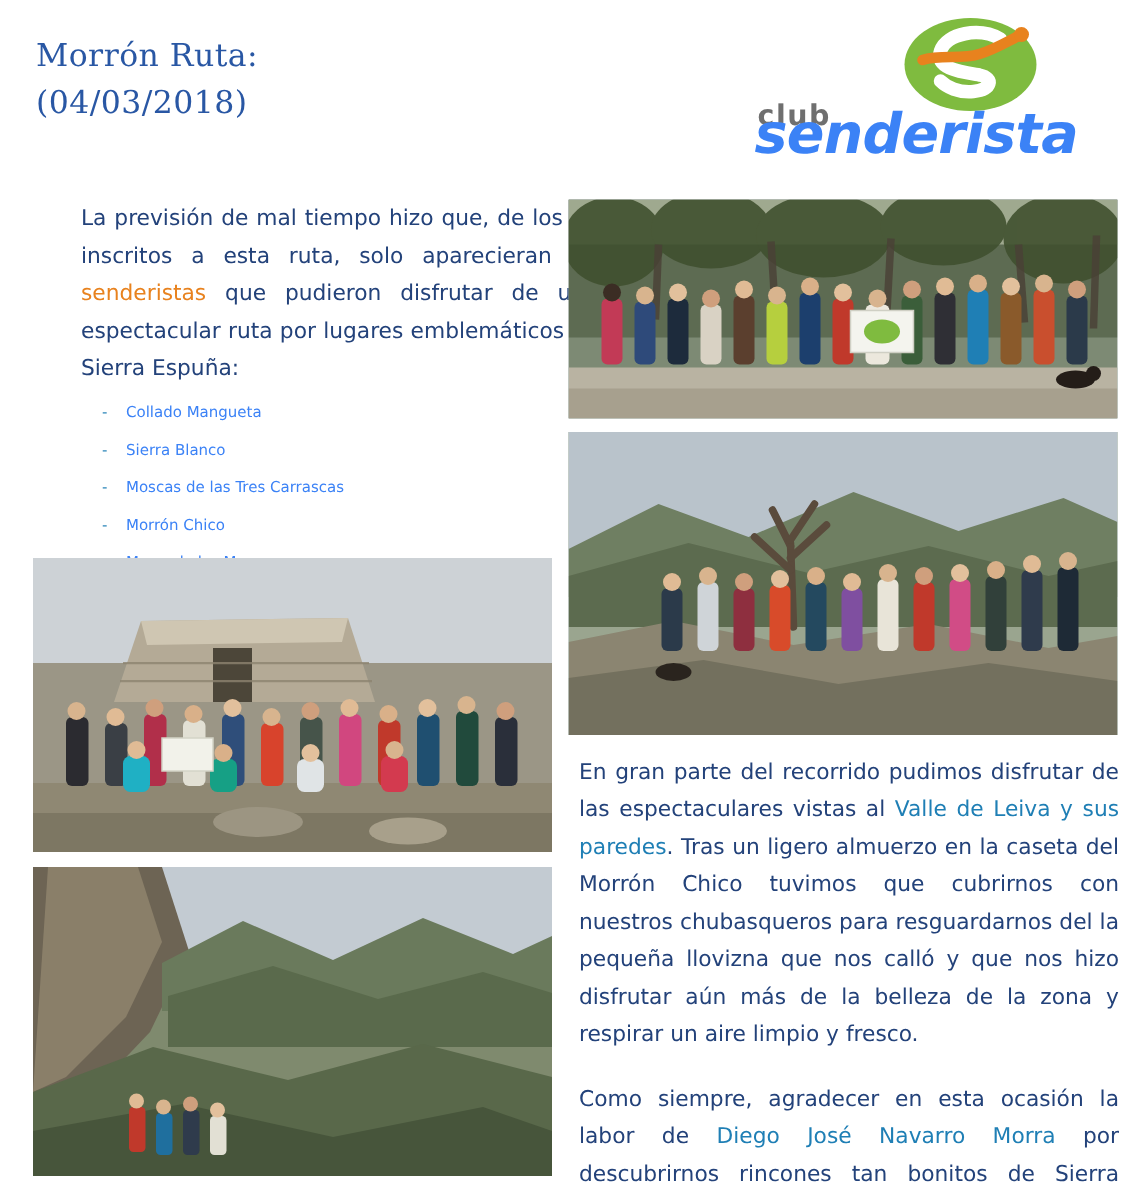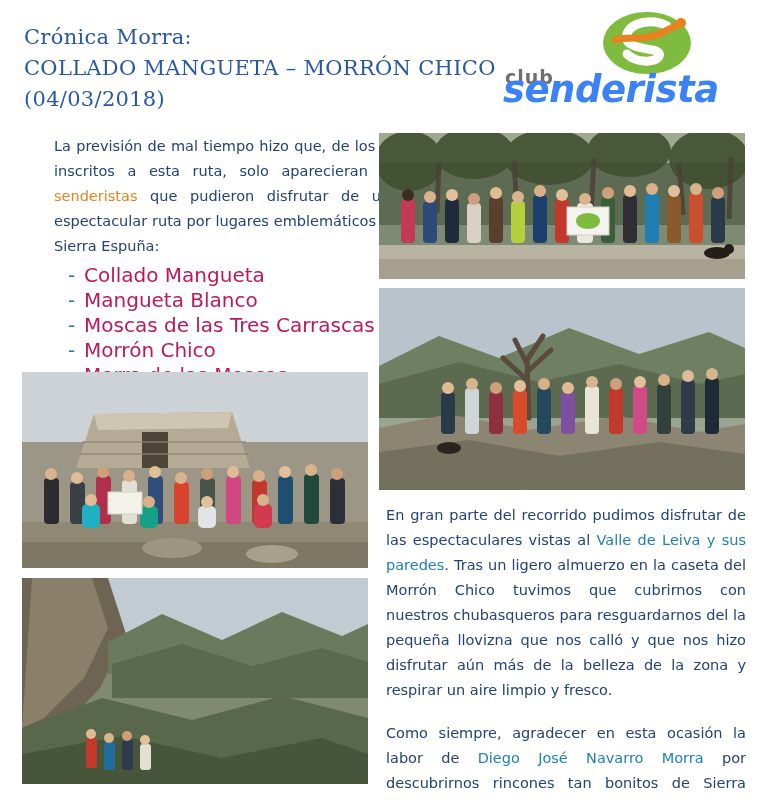--- a/index.html
+++ b/index.html
@@ -100,22 +100,22 @@
     text-align: justify;
     margin-left: 28px;
   }
   .hl-orange { color: #e8821e; }
   .list {
     margin: 4px 0 0 0;
     padding: 0;
     list-style: none;
   }
   .list li {
-    color: #be185d;
-    font-size: 20px;
+    color: #3b82f6;
+    font-size: 10px;
     line-height: 25px;
     padding-left: 30px;
     position: relative;
     white-space: nowrap;
   }
   .list li:before {
     content: "-";
     position: absolute;
     left: 14px;
     color: #1f7fb5;
@@ -165,22 +165,21 @@
   .hl-blue { color: #1f7fb5; }
   .hl-name { color: #1f7fb5; }
 </style>
 </head>
 <body>
 
 <div class="page">
 
   <div class="header">
     <div class="title-block">
-      <div class="title-line">Crónica Morra:</div>
-      <div class="title-line">COLLADO MANGUETA – MORRÓN CHICO</div>
+      <div class="title-line">Morrón Ruta:</div>
       <div class="title-line">(04/03/2018)</div>
     </div>
 
     <div class="logo">
       <div class="logo-mark">
         <svg width="92" height="66" viewBox="0 0 92 66">
           <ellipse cx="46" cy="33" rx="44" ry="31" fill="#7fbb3f"></ellipse>
           <path d="M66 16 C52 8, 30 12, 26 24 C22 36, 40 38, 52 40 C62 42, 60 50, 48 51 C38 52, 30 48, 26 44" stroke="#ffffff" stroke-width="9" fill="none" stroke-linecap="round"></path>
           <path d="M14 30 C26 26, 40 30, 52 26 C62 23, 70 18, 78 14" stroke="#e8821e" stroke-width="7" fill="none" stroke-linecap="round"></path>
           <circle cx="80" cy="13" r="5" fill="#e8821e"></circle>
@@ -189,21 +188,21 @@
       <div class="logo-club">club</div>
       <div class="logo-sender">senderista</div>
       <div class="logo-totana">totana</div>
     </div>
   </div>
 
   <div class="intro">
     <span>La previsión de mal tiempo hizo que, de los 50 inscritos a esta ruta, solo aparecieran </span><span class="hl-orange">20 senderistas</span><span> que pudieron disfrutar de una espectacular ruta por lugares emblemáticos de Sierra Espuña:</span>
     <ul class="list">
       <li>Collado Mangueta</li>
-      <li>Mangueta Blanco</li>
+      <li>Sierra Blanco</li>
       <li>Moscas de las Tres Carrascas</li>
       <li>Morrón Chico</li>
       <li>Morra de las Moscas</li>
     </ul>
   </div>
 
   <div class="photo" id="photo-group-top">
     <svg width="366" height="146" viewBox="0 0 366 146" preserveAspectRatio="none">
       <rect x="0" y="0" width="366" height="146" fill="#7d8a74"></rect>
       <rect x="0" y="0" width="366" height="92" fill="#5d6b52"></rect>

